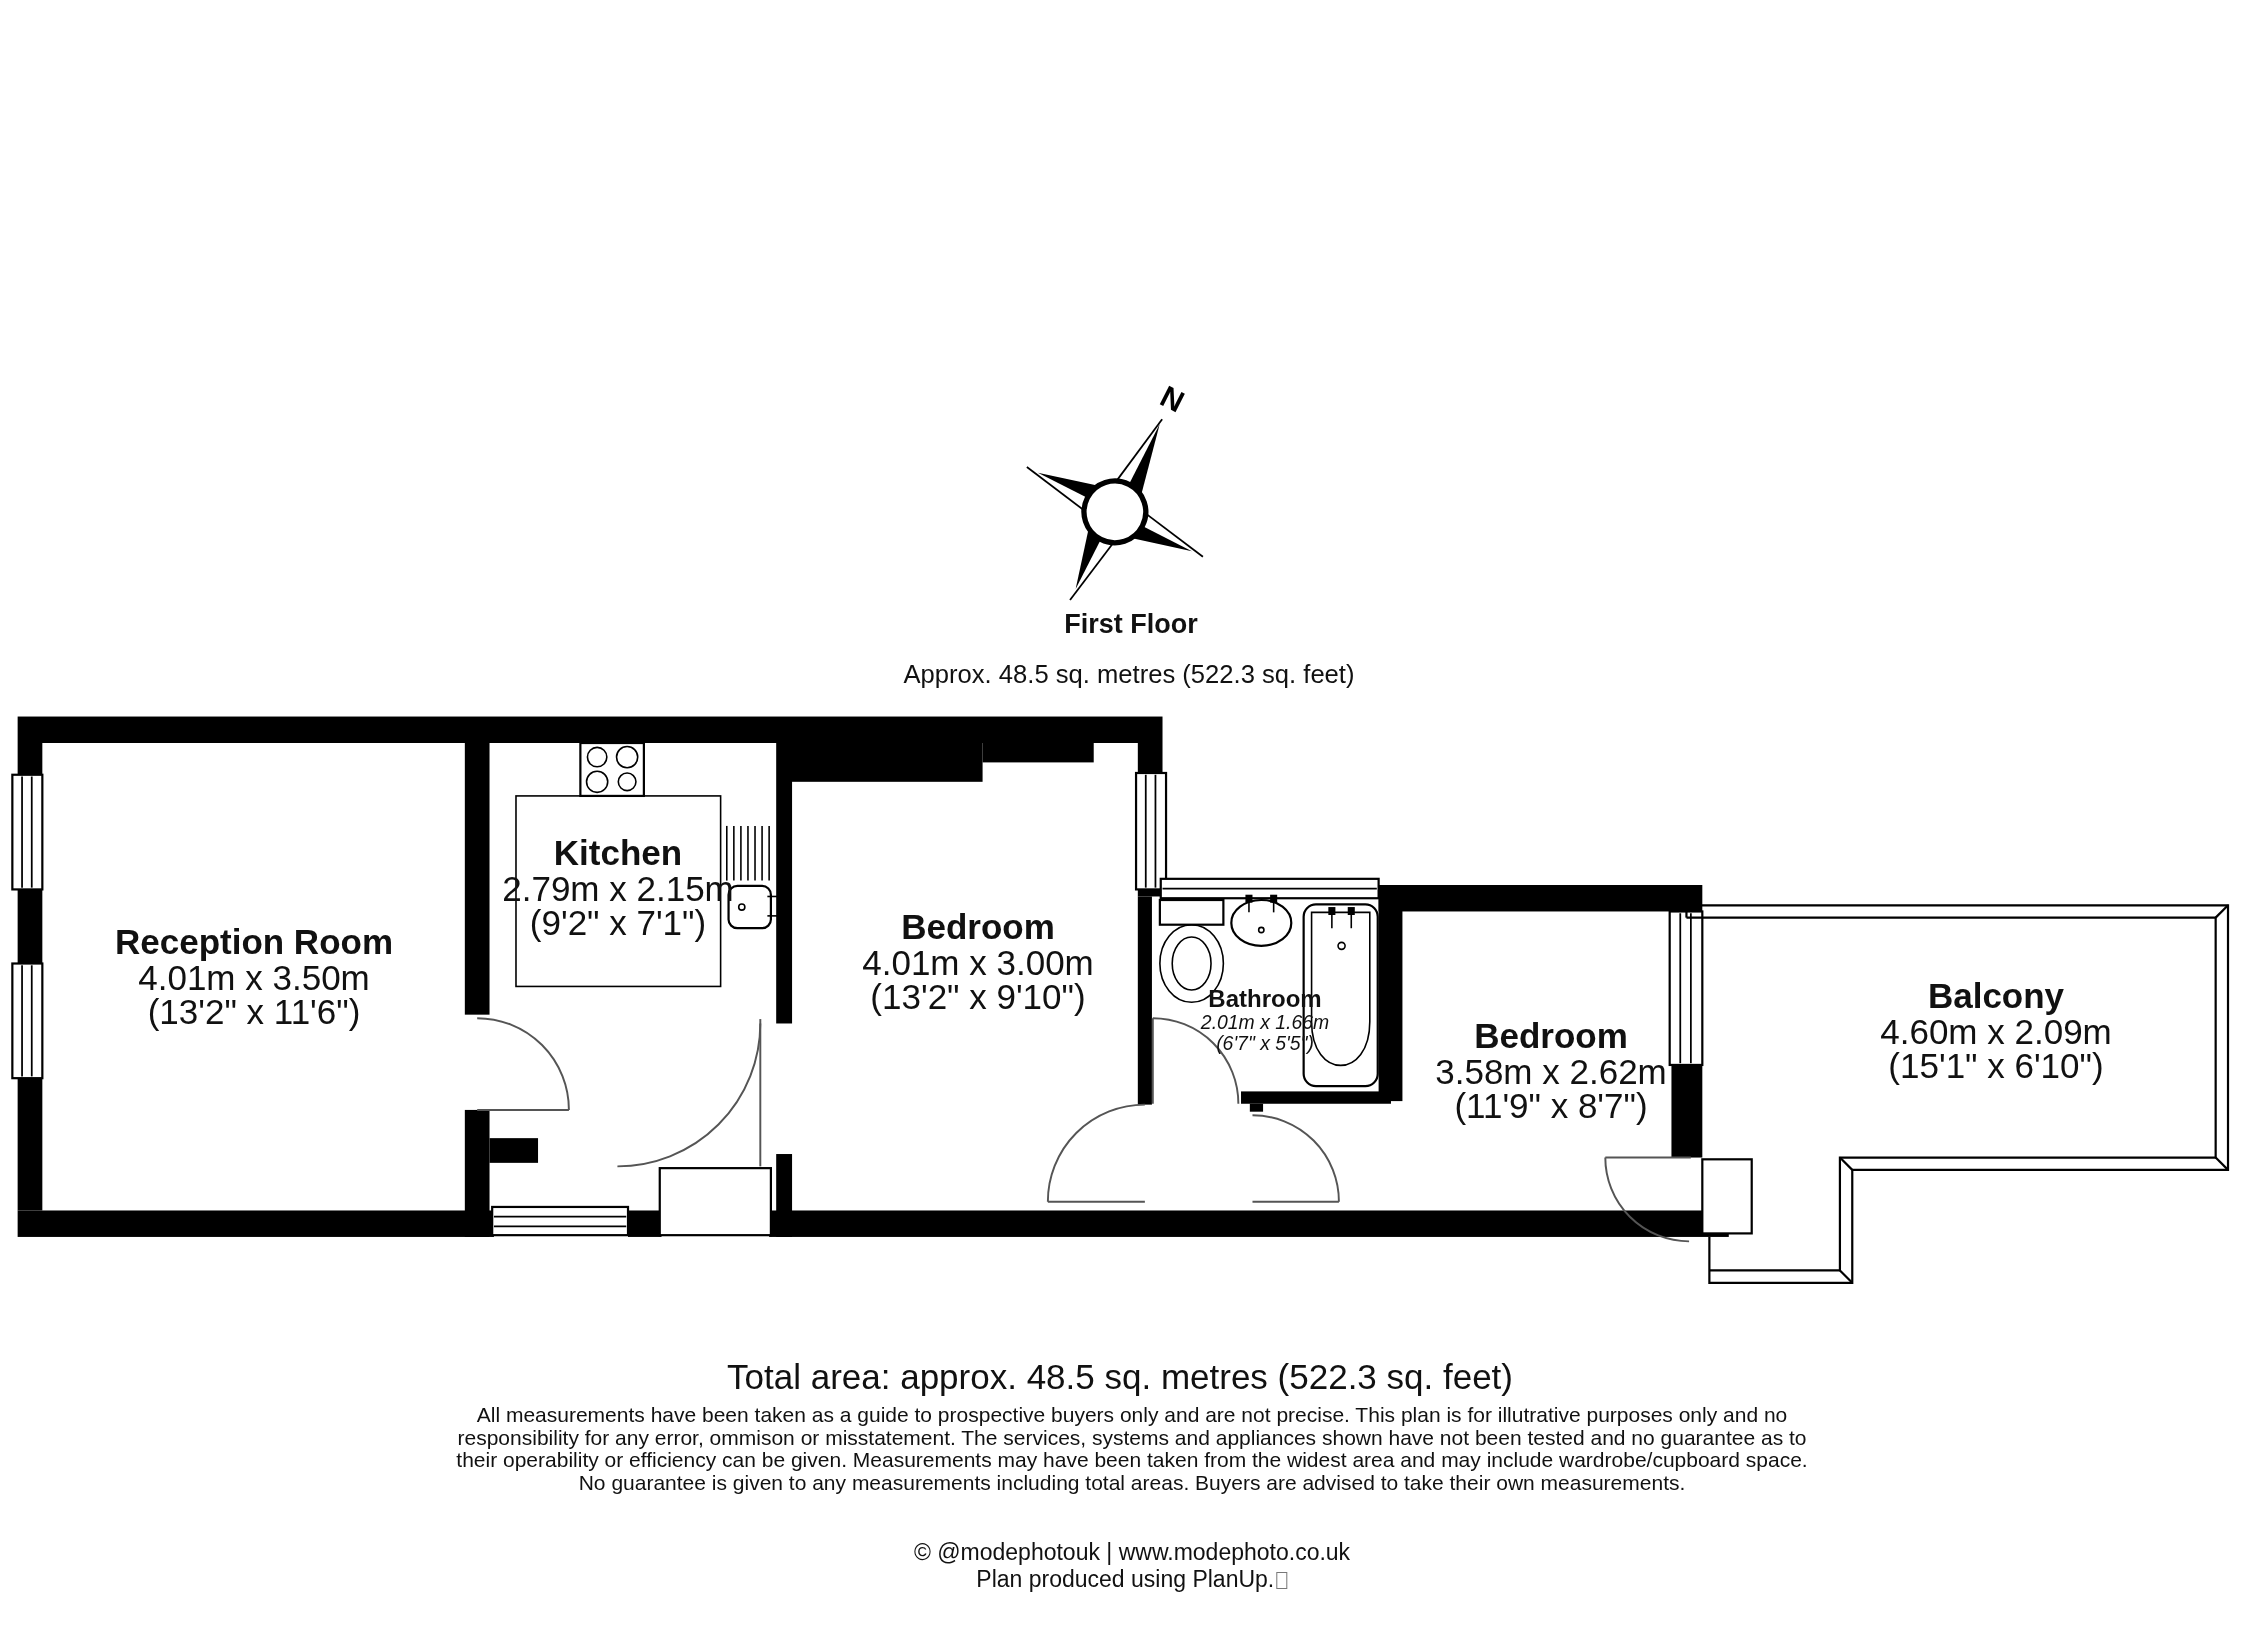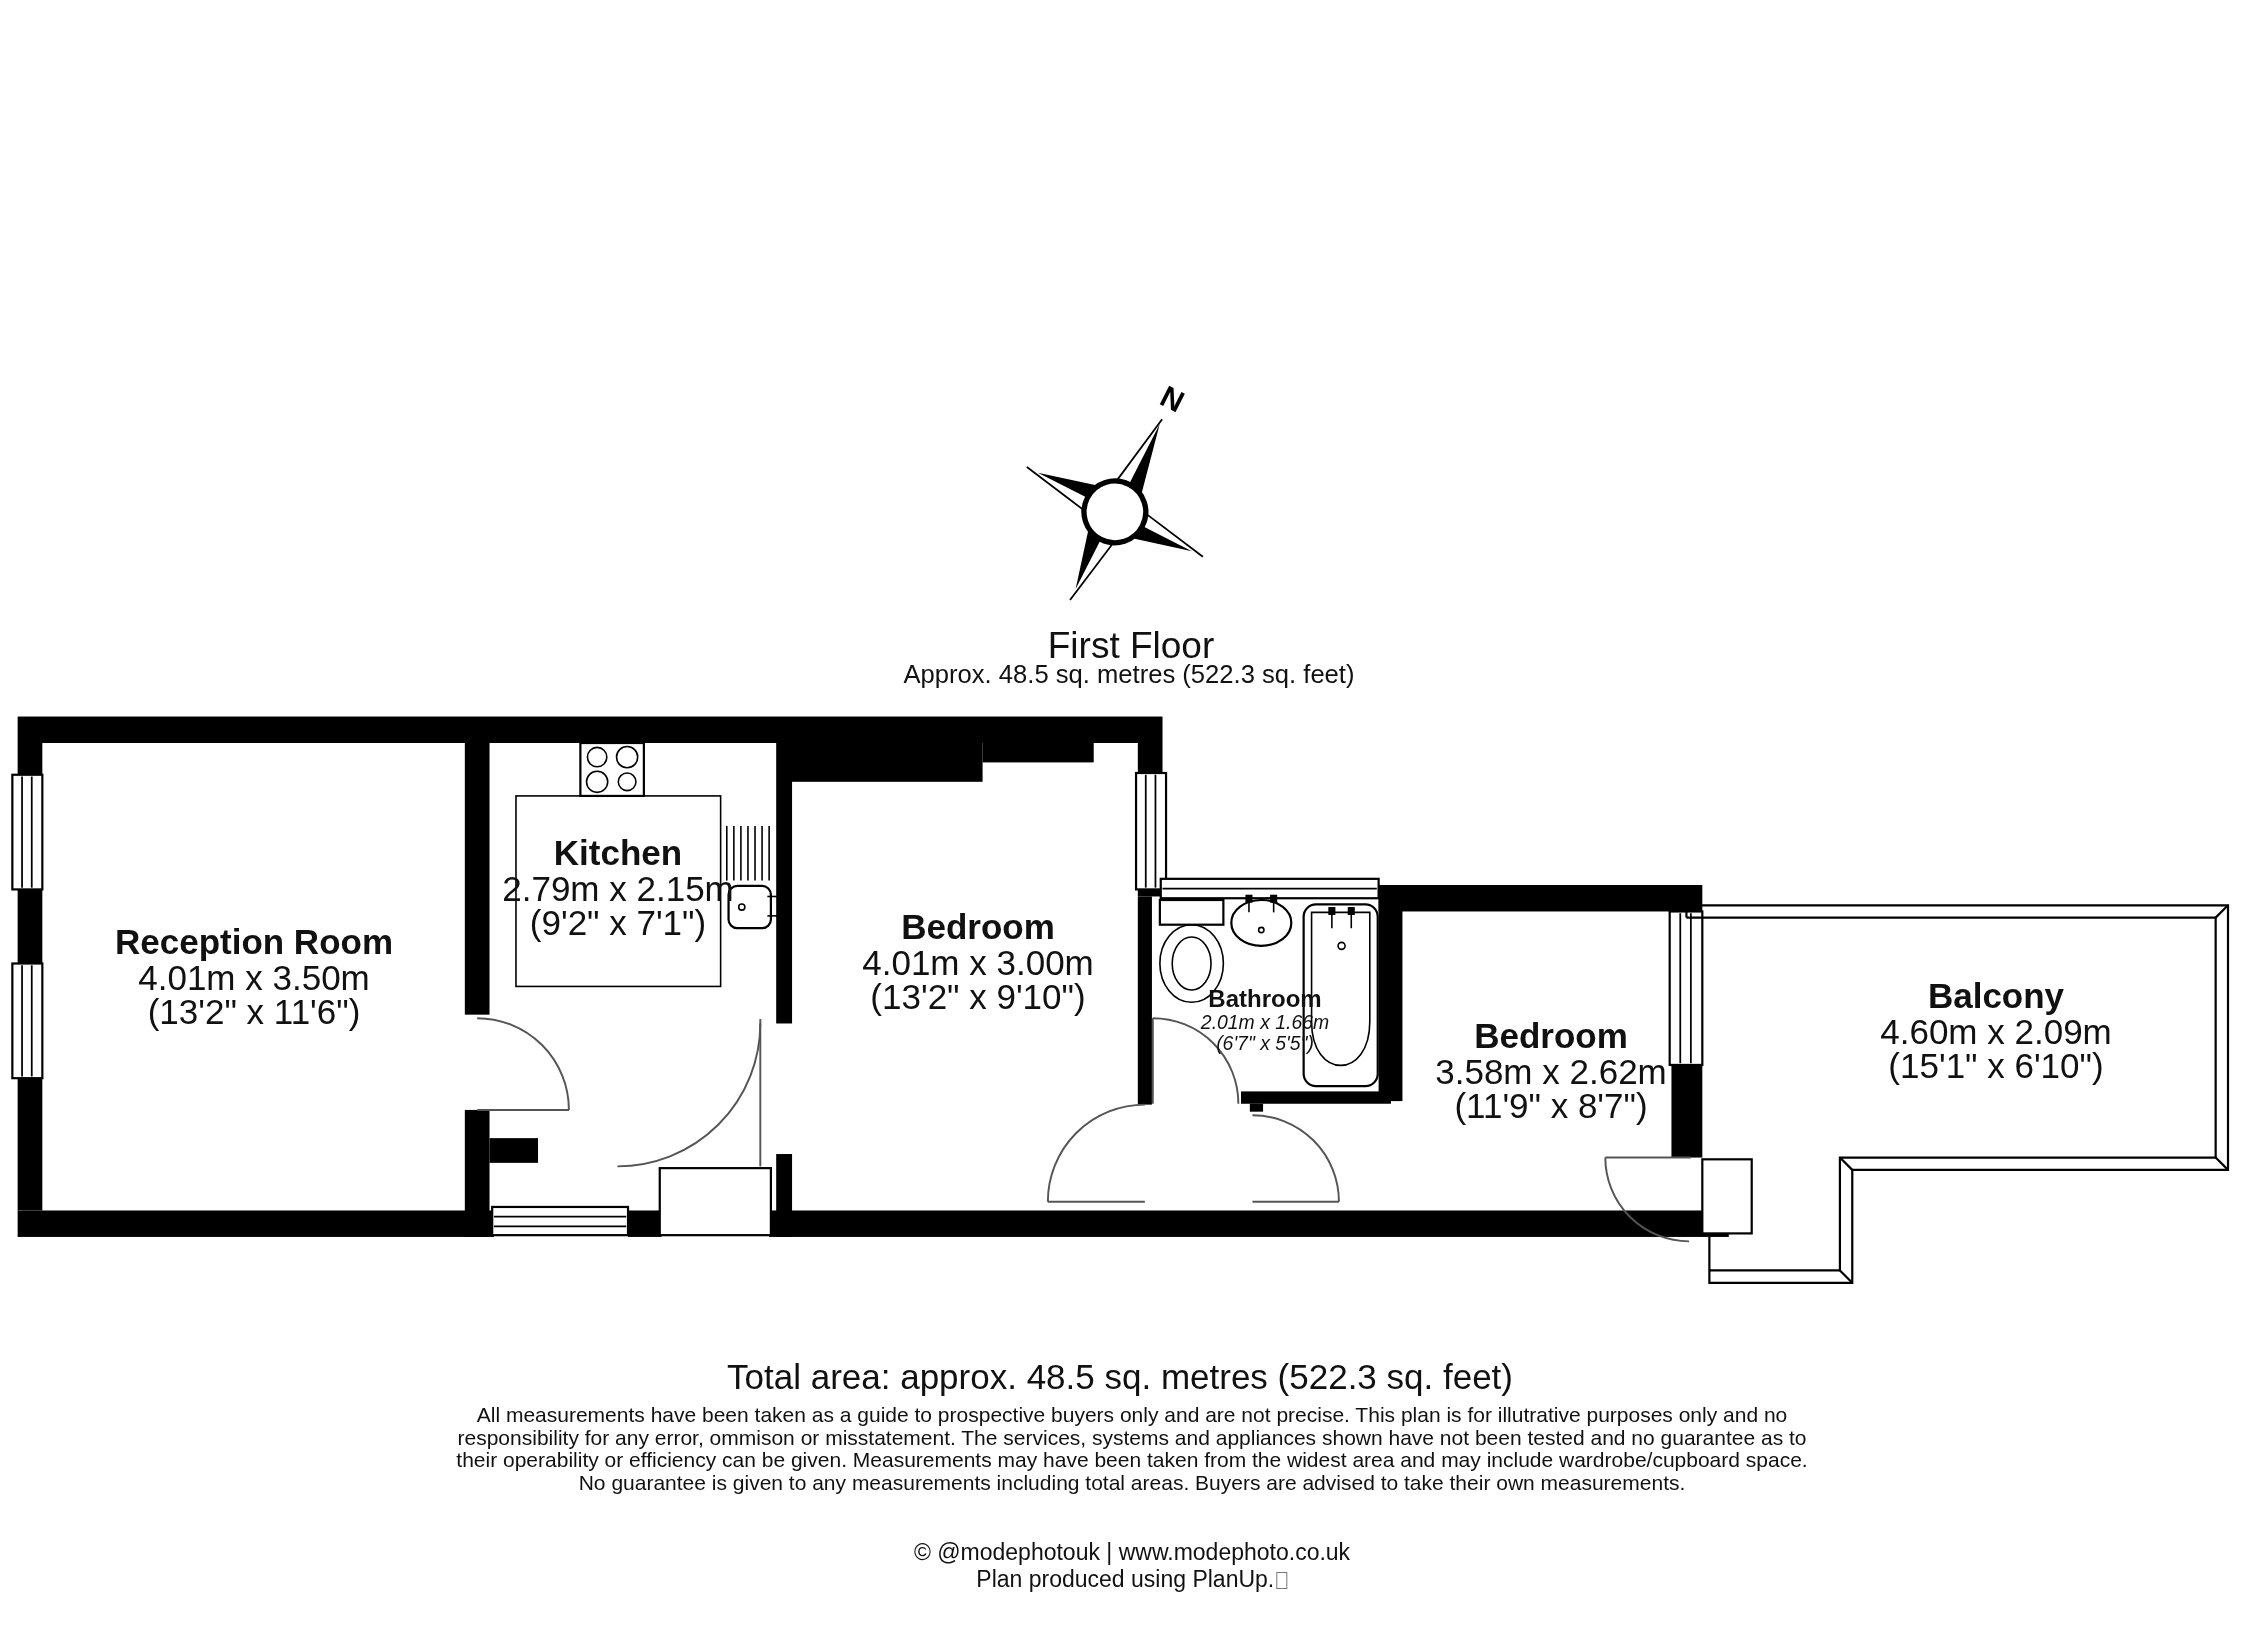--- a/index.html
+++ b/index.html
@@ -7,21 +7,21 @@
     position:relative;width:2258px;height:1643px;background:#ffffff;overflow:hidden;
     font-family:"Liberation Sans","DejaVu Sans",sans-serif;color:#111;
   }
   #plan-svg{position:absolute;left:0;top:0;}
   .overlay{position:absolute;transform:translateX(-50%);text-align:center;white-space:nowrap;}
   .room-label .rname{font-weight:bold;font-size:35px;line-height:39px;}
   .room-label .rdim{font-size:35px;line-height:34px;}
   .room-label.small .rname{font-size:24px;line-height:25.6px;}
   .room-label.small .rdim{font-size:19.4px;line-height:21px;font-style:italic;}
   #reception-label .rname{white-space:normal;width:291px;margin:0 auto;}
-  .floor-title{font-weight:normal;font-size:37px;margin-top:16px;}
+  .floor-title{font-weight:bold;font-size:27px;}
   .floor-area{font-size:25.6px;}
   .total-area{font-size:35px;}
   .disclaimer{font-size:21px;line-height:22.5px;width:1809px;}
   .credit-line{font-size:23px;line-height:26.5px;}
   .address{font-weight:bold;font-size:38px;margin-top:44px;}
   .missing-box{display:inline-block;width:9.7px;height:15px;border:1.8px solid #777;vertical-align:-1.8px;margin-left:1.8px;}
   
   .wall{fill:#000;stroke:none;}
   .win{fill:#fff;stroke:#000;stroke-width:2.5;}
   .winline{stroke:#000;stroke-width:2;fill:none;}

